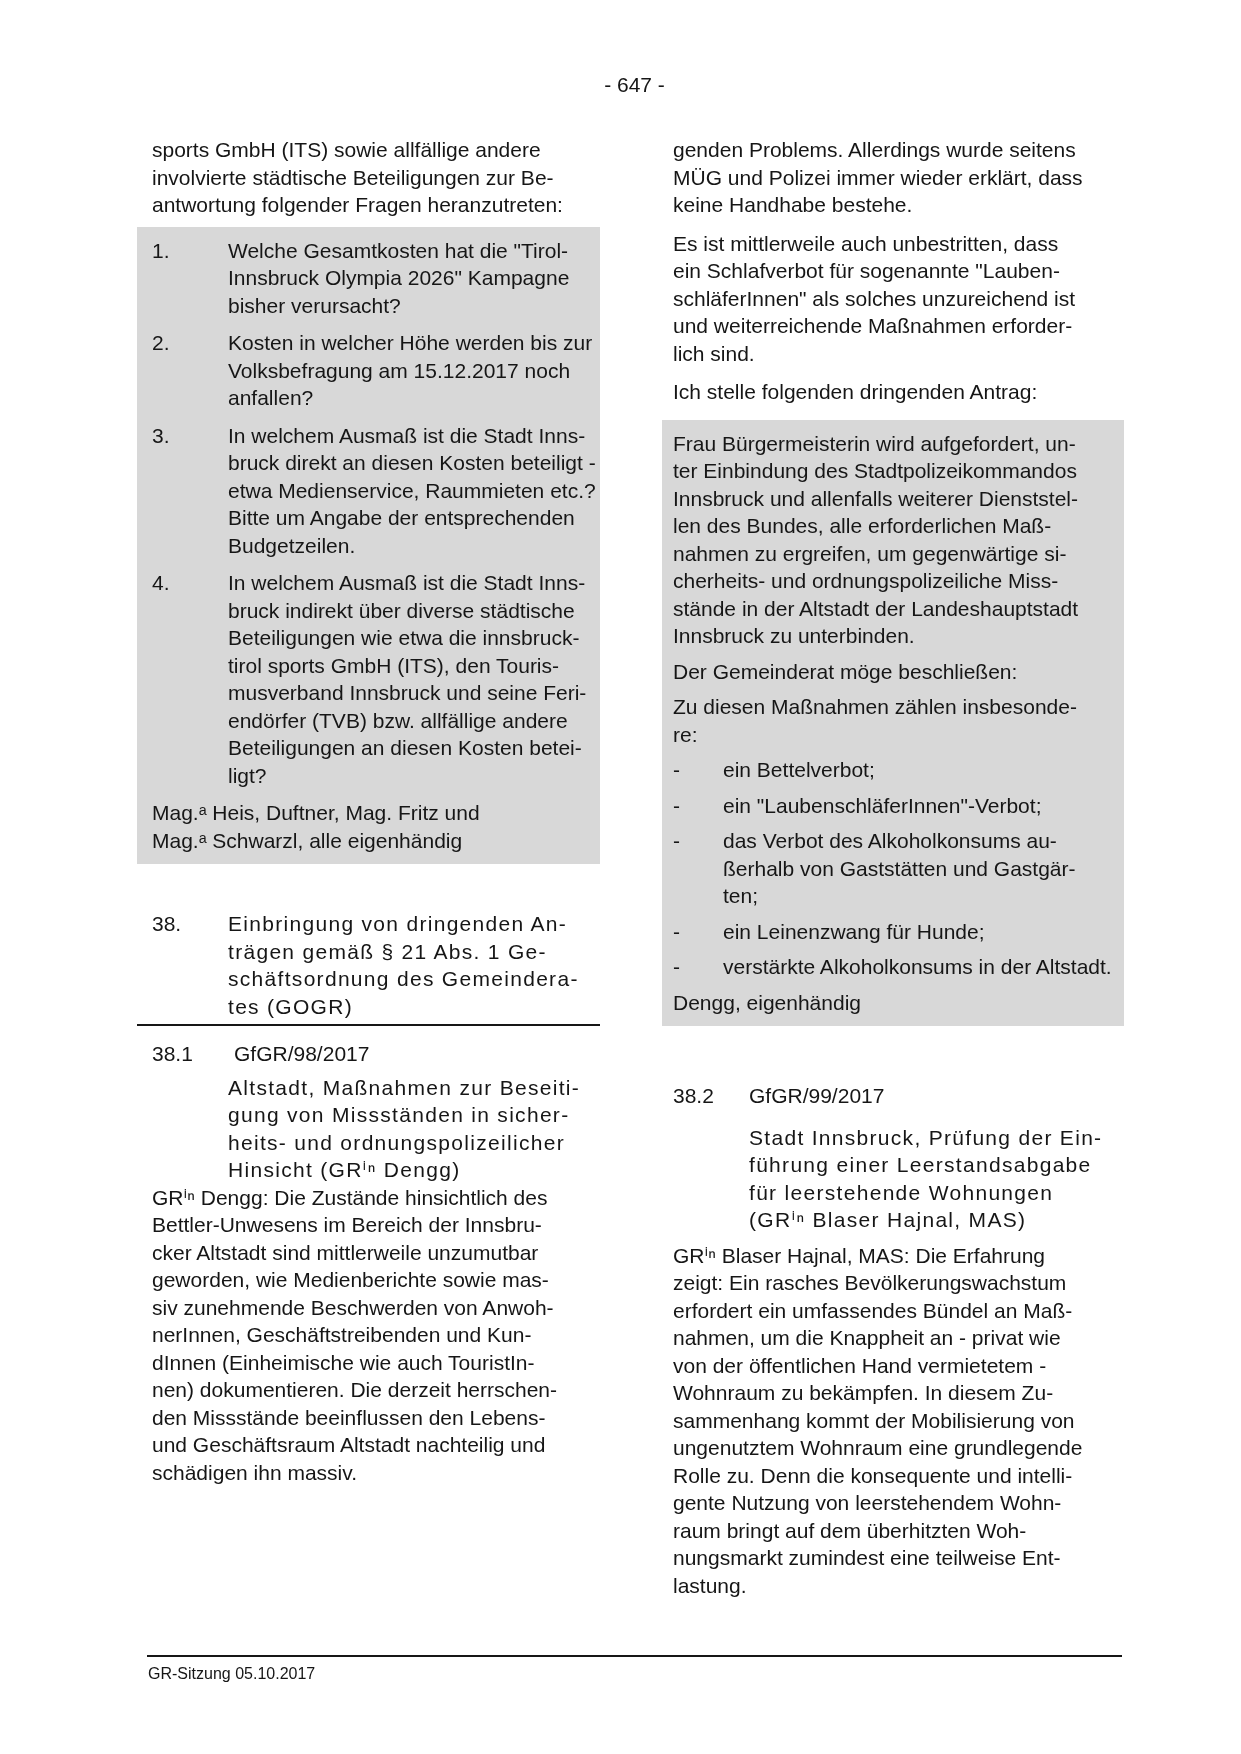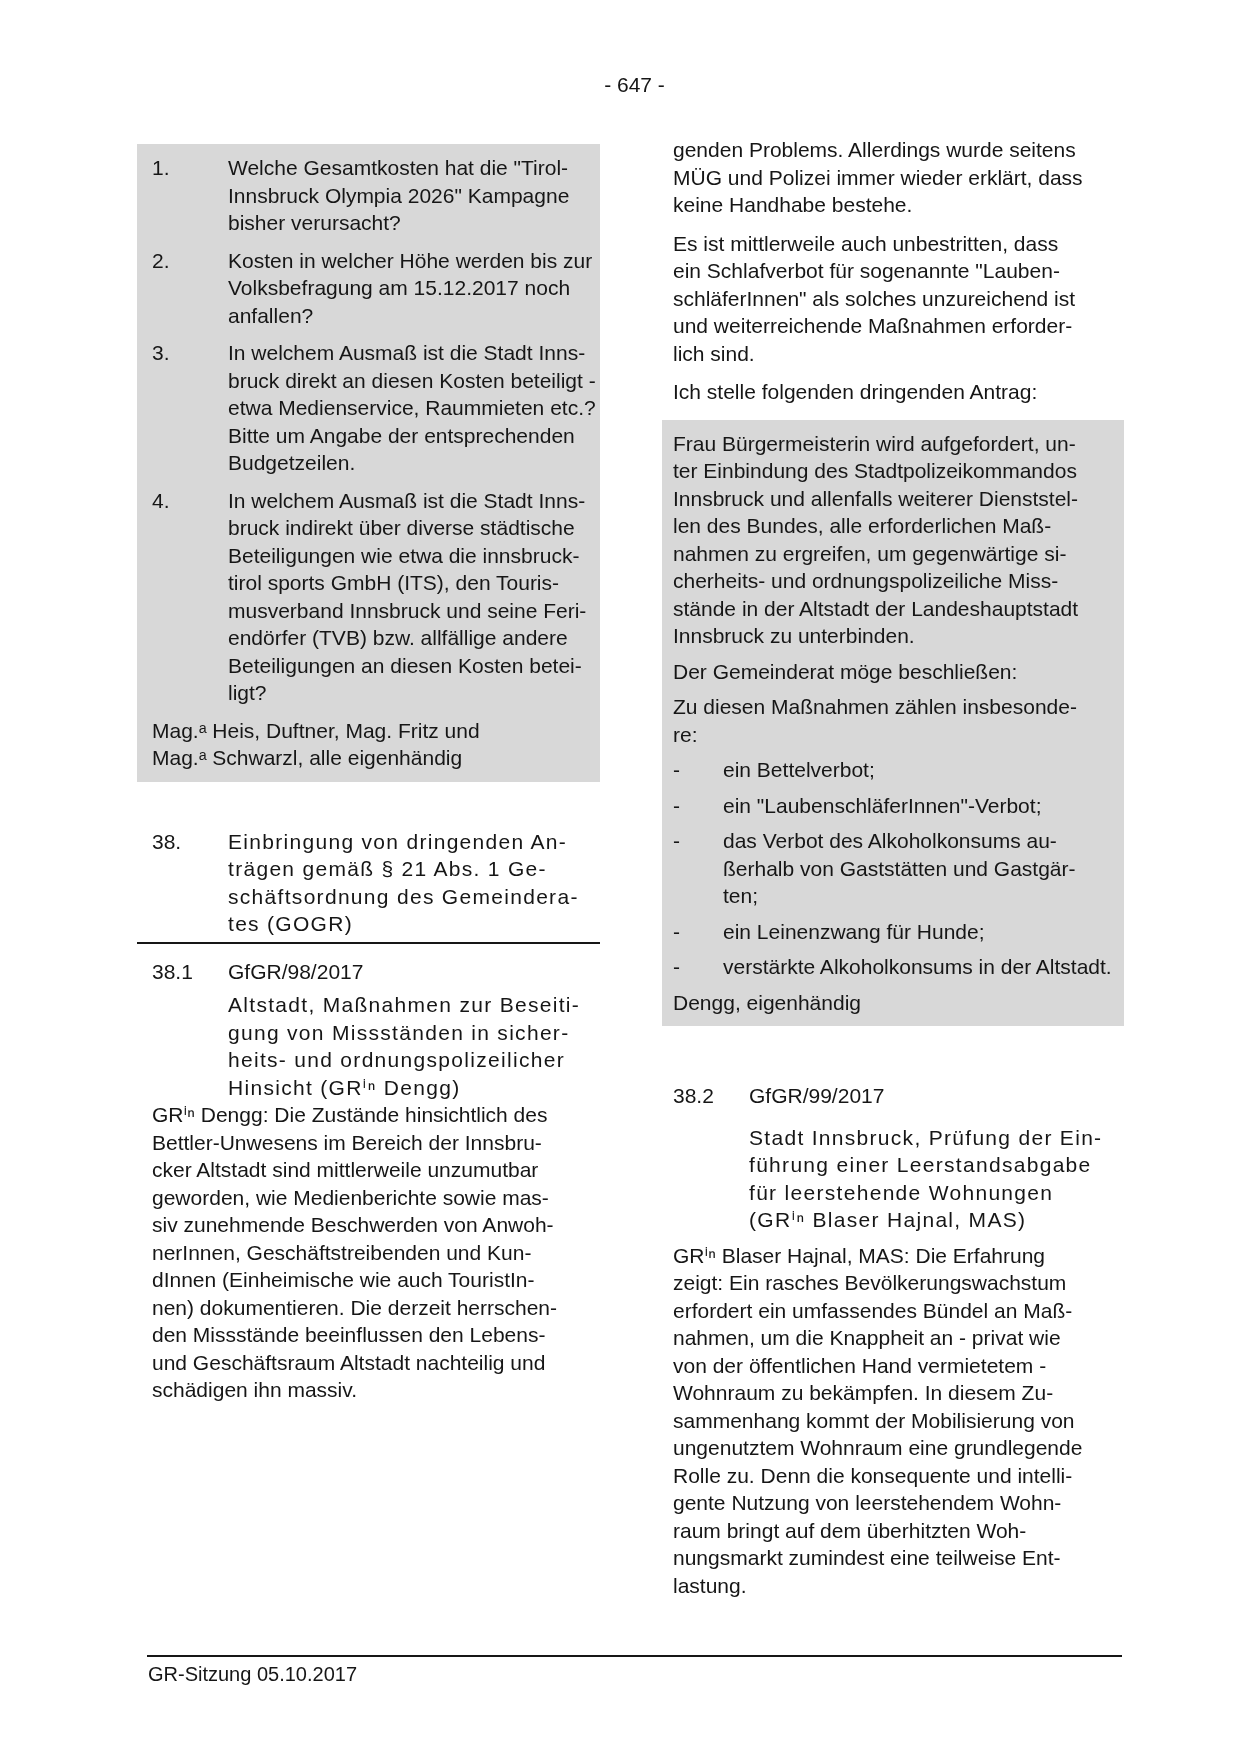--- a/index.html
+++ b/index.html
@@ -42,21 +42,21 @@
 
   .section-head {
     display:flex;
     margin:46px -15px 0 -15px;
     padding:0 15px 4px 15px;
     border-bottom:2px solid #161616;
   }
   .section-head .num { width:76px; flex:none; }
   .spaced { letter-spacing:1.3px; }
 
-  .ref-row { display:flex; margin-top:14px; }
+  .ref-row { display:flex; margin-top:14px;gap:6px; }
   .ref-row .num { width:76px; flex:none; }
 
   .subject { margin-left:76px; margin-top:6px; }
   .subject-r { margin-left:76px; margin-top:14px; }
 
   .para { }
   .para2 { margin-top:11px; }
 
   .boxpara { margin-top:8px; }
   .boxpara:first-child { margin-top:0; }
@@ -67,30 +67,33 @@
   .ref-row-r { display:flex; margin-top:56px; }
   .ref-row-r .num { width:76px; flex:none; }
   .para-r { margin-top:8px; }
 
   .footer-rule {
     position:absolute; left:147px; top:1655px; width:975px;
     border-top:2px solid #161616; height:0;
   }
   .footer-text {
     position:absolute; left:148px; top:1662px;
-    font-size:20px; line-height:24px;
+    font-size:16px; line-height:24px;
   }
 </style>
 </head>
 <body>
 
 <div class="pagenum t">- 647 -</div>
 
 <div class="col col-left">
 
+  <div class="t">sports GmbH (ITS) sowie allfällige andere
+involvierte städtische Beteiligungen zur Be-
+antwortung folgender Fragen heranzutreten:</div>
 
   <div class="graybox-left">
     <div class="numitem">
       <span class="num t">1.</span>
       <div class="txt t">Welche Gesamtkosten hat die "Tirol-
 Innsbruck Olympia 2026" Kampagne
 bisher verursacht?</div>
     </div>
     <div class="numitem">
       <span class="num t">2.</span>

